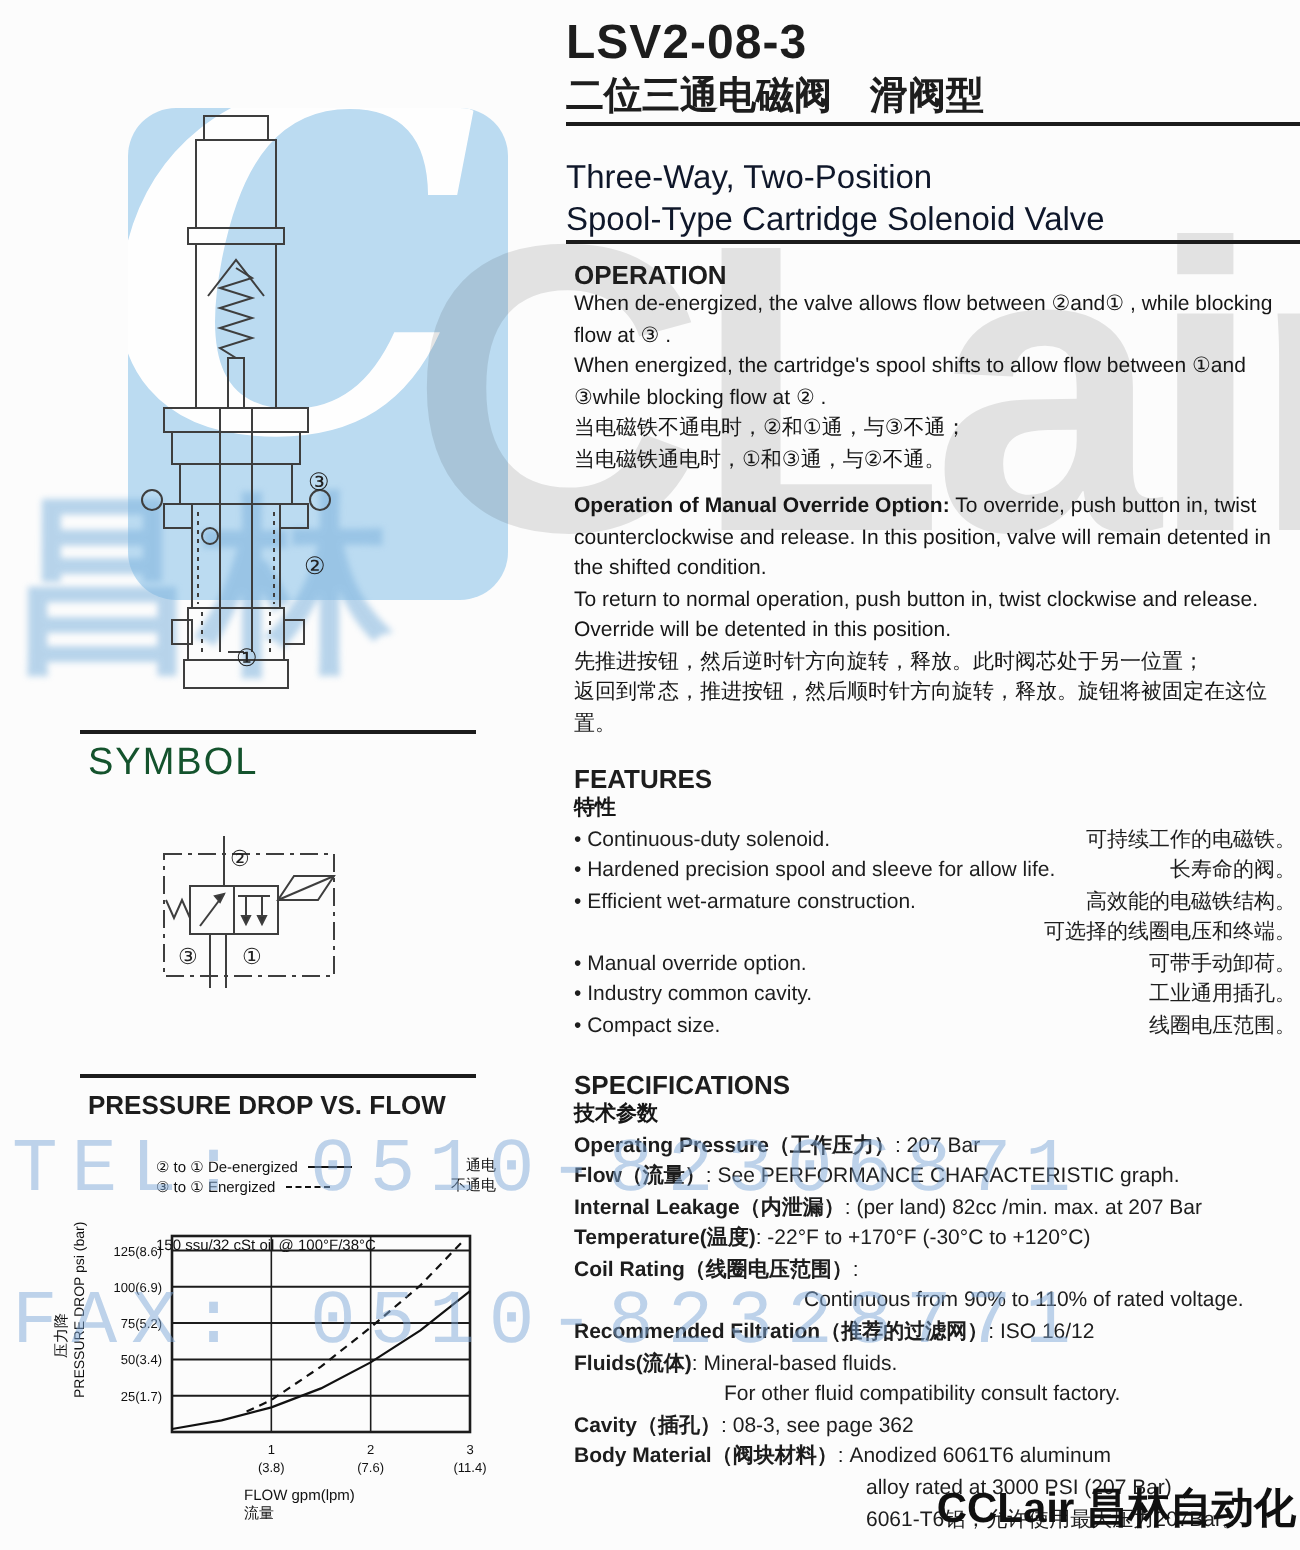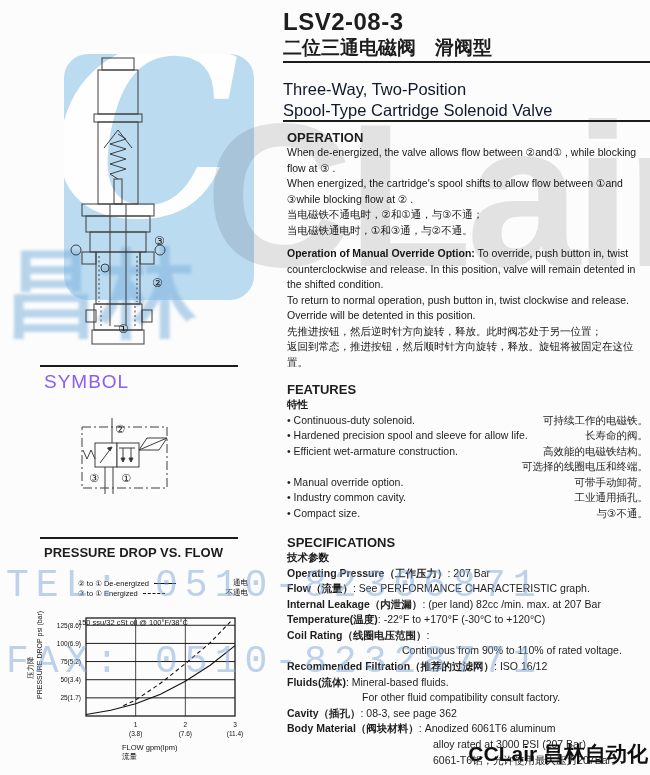--- a/index.html
+++ b/index.html
@@ -17,21 +17,21 @@
   #wm-zh{left:4px;top:238px;width:238px;height:120px;overflow:hidden;font-weight:bold;
            font-size:96px;line-height:110px;color:#7fb3dd;opacity:.55;filter:blur(1.5px);}
   .wm-line{left:6px;width:644px;font-family:Liberation Mono, monospace;
            font-size:38px;letter-spacing:7px;color:rgba(125,168,215,.5);white-space:nowrap;z-index:3;}
   #wm-tel{top:564px;} #wm-fax{top:640px;}
   #wm-corner{right:2px;top:740px;font-size:21px;font-weight:bold;color:#101010;z-index:6;white-space:nowrap;}
   
   .rule{height:2px;background:#1c1c1c;z-index:2;}
   #rule-sym{left:40px;top:365px;width:198px;}
   #rule-chart{left:40px;top:537px;width:198px;}
-  #symbol-heading{left:44px;top:371px;font-size:19px;letter-spacing:1px;color:#8b5cf6;z-index:2;}
+  #symbol-heading{left:44px;top:371px;font-size:19px;letter-spacing:1px;color:#14532d;z-index:2;}
   #chart-heading{left:44px;top:545px;font-size:13px;font-weight:bold;z-index:2;}
   #valve-wrap{left:58px;top:56px;width:122px;height:292px;z-index:2;}
   .callout{position:absolute;font-size:12px;color:#222;z-index:3;}
   #symbol-wrap{left:55px;top:410px;width:130px;height:100px;z-index:2;}
   .sym-port{position:absolute;font-size:11px;color:#222;}
   #legend{left:78px;top:578px;width:170px;z-index:2;font-size:7.5px;color:#111;}
   .lg-row{display:flex;align-items:center;justify-content:flex-start;height:10px;}
   .lg-swatch{width:22px;margin:0 4px 0 5px;border-top:1.2px solid #111;flex:0 0 auto;}
   .lg-swatch.dash{border-top-style:dashed;}
   .lg-zh{margin-left:auto;}
@@ -227,21 +227,21 @@
     <div class="feat-row">
         <span class="en">• Manual override option.</span>
         <span class="zh">可带手动卸荷。</span>
       </div>
     <div class="feat-row">
         <span class="en">• Industry common cavity.</span>
         <span class="zh">工业通用插孔。</span>
       </div>
     <div class="feat-row">
         <span class="en">• Compact size.</span>
-        <span class="zh">与③不通。</span>
+        <span class="zh">线圈电压范围。</span>
       </div>
   </div>
 
   <div class="abs" id="spec-block">
     <div class="sec-head">SPECIFICATIONS</div>
     <div class="body-txt" style="font-weight:bold;">技术参数</div>
     <div class="spec-row"><span class="b">Operating Pressure（工作压力）</span><span>: 207 Bar</span></div>
     <div class="spec-row"><span class="b">Flow（流量）</span><span>: See PERFORMANCE CHARACTERISTIC graph.</span></div>
     <div class="spec-row"><span class="b">Internal Leakage（内泄漏）</span><span>: (per land) 82cc /min. max. at 207 Bar</span></div>
     <div class="spec-row"><span class="b">Temperature(温度)</span><span>: -22°F to +170°F (-30°C to +120°C)</span></div>

